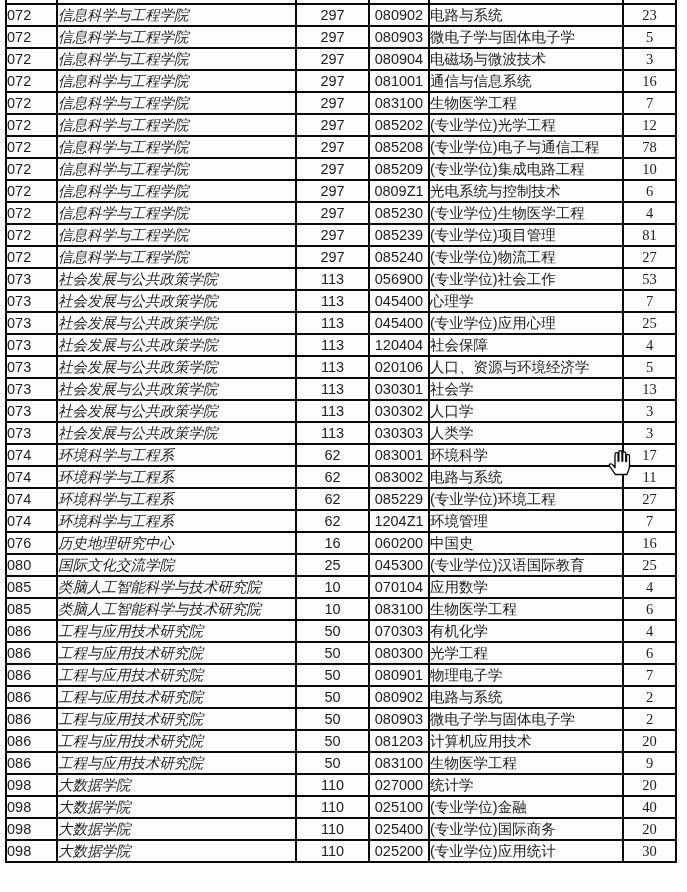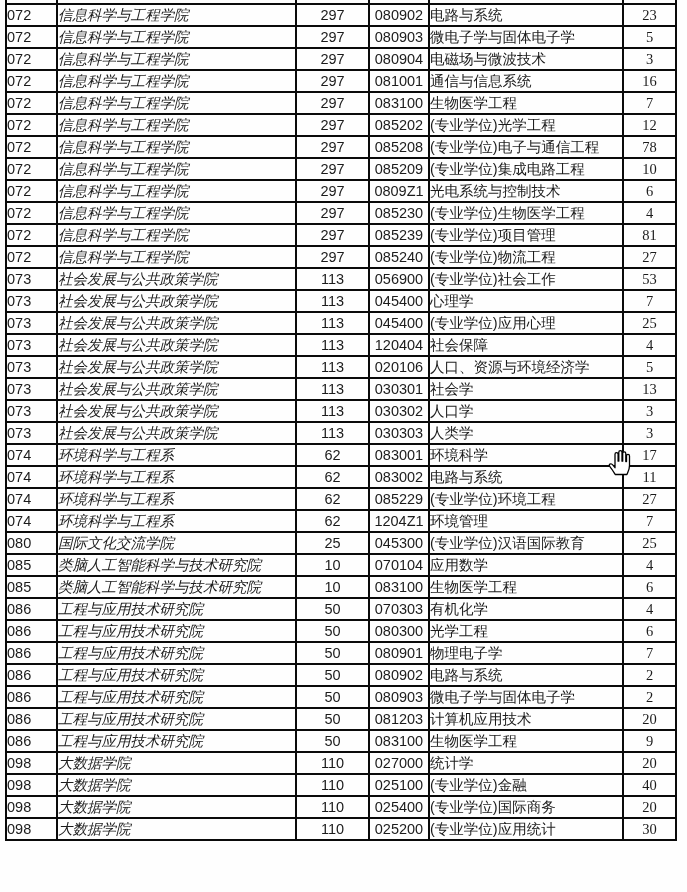--- a/index.html
+++ b/index.html
@@ -258,20 +258,28 @@
         </tr>
         <tr>
           <td class="c0">074</td>
           <td class="c1">环境科学与工程系</td>
           <td class="c2">62</td>
           <td class="c3">1204Z1</td>
           <td class="c4">环境管理</td>
           <td class="c5">7</td>
         </tr>
         <tr>
+          <td class="c0">076</td>
+          <td class="c1">历史地理研究中心</td>
+          <td class="c2">16</td>
+          <td class="c3">060200</td>
+          <td class="c4">中国史</td>
+          <td class="c5">16</td>
+        </tr>
+        <tr>
           <td class="c0">080</td>
           <td class="c1">国际文化交流学院</td>
           <td class="c2">25</td>
           <td class="c3">045300</td>
           <td class="c4">(专业学位)汉语国际教育</td>
           <td class="c5">25</td>
         </tr>
         <tr>
           <td class="c0">085</td>
           <td class="c1">类脑人工智能科学与技术研究院</td>

